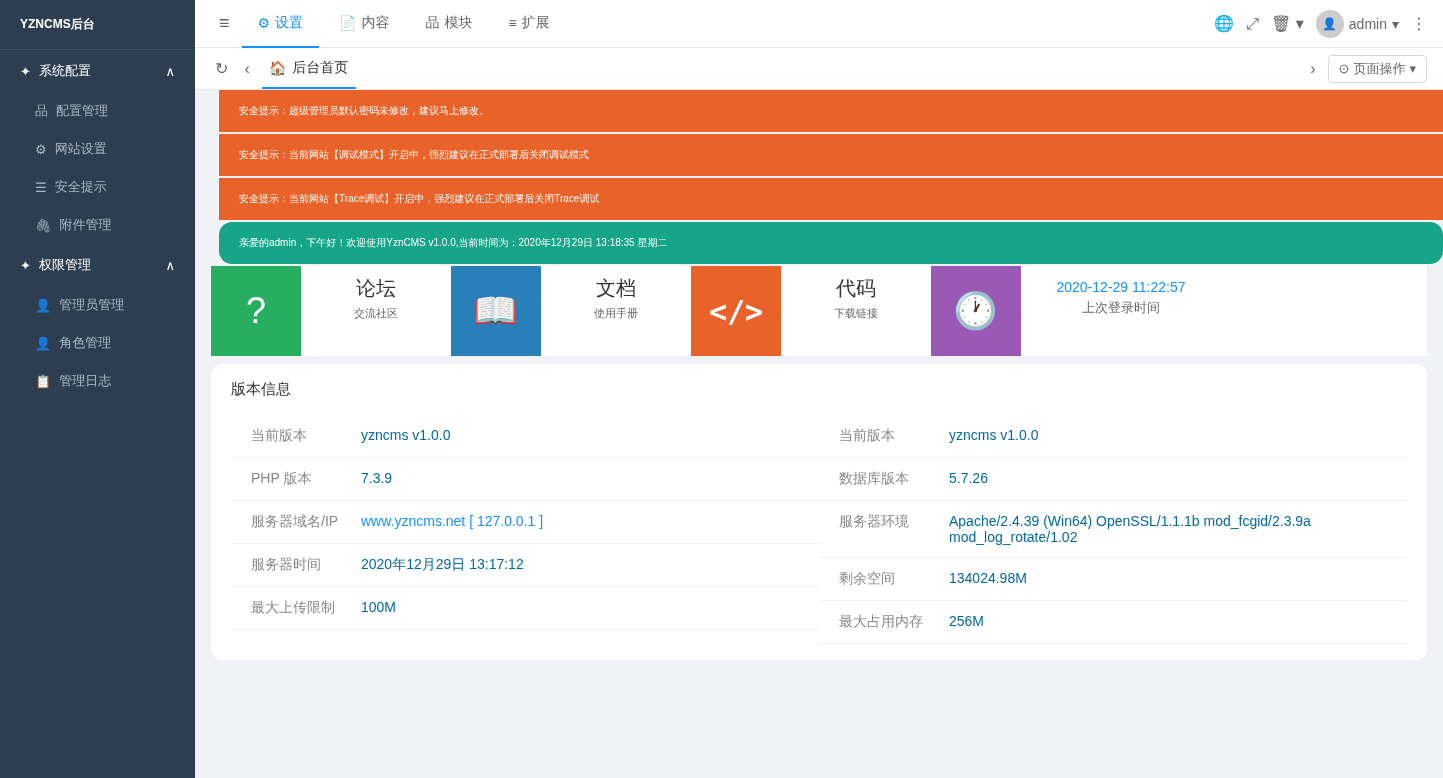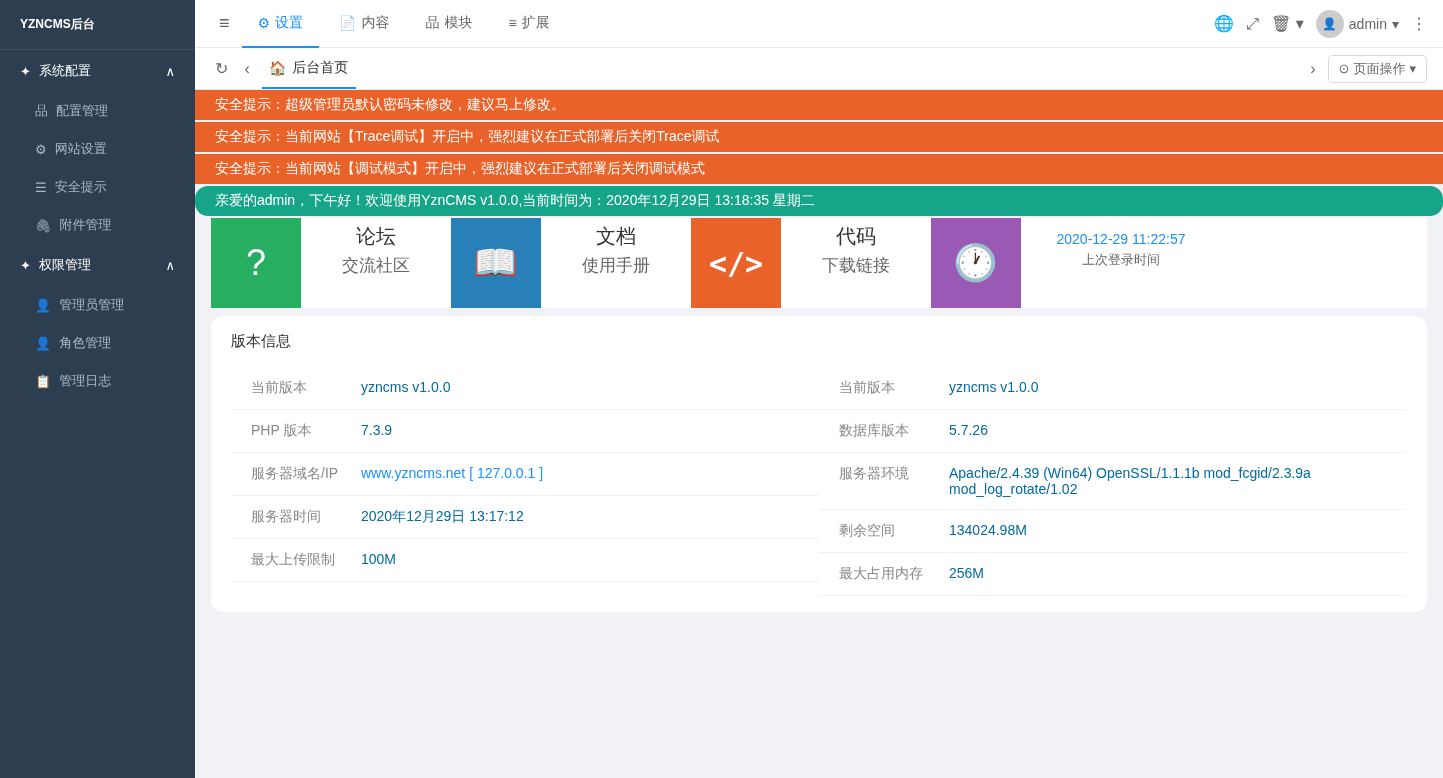--- a/index.html
+++ b/index.html
@@ -157,24 +157,25 @@
     
     .content-area {
       flex: 1;
       overflow-y: auto;
       padding: 0;
       background: #f0f2f5;
     }
 
     
     .alert-banner {
-      padding: 6px 20px;
+      padding: 14px 20px;
       color: #fff;
-      font-size: 14px;
+      font-size: 10px;
       margin-bottom: 2px;
+      margin-left: 24px;
     }
     .alert-orange { background: #e8622a; }
     .alert-teal { background: #17a589; border-radius: 13px; }
     .quick-link-icon-box {
       width: 90px;
       height: 90px;
       display: flex;
       align-items: center;
       justify-content: center;
       font-size: 32px;
@@ -190,21 +191,21 @@
       align-items: center;
       justify-content: center;
       width: 150px;
       height: 64px;
     }
     .quick-link-text .main-label {
       font-size: 20px;
       color: #333;
     }
     .quick-link-text .sub-label {
-      font-size: 17px;
+      font-size: 11px;
       color: #666;
       margin-top: 4px;
     }
     .last-login-box {
       display: flex;
       flex-direction: column;
       align-items: center;
       justify-content: center;
       width: 200px;
       height: 64px;
@@ -357,22 +358,22 @@
         <span>⊙</span>
         <span>页面操作</span>
         <span>▾</span>
       </div>
     </div>
   </div>
 
   <div class="content-area">
 
     <div class="alert-banner alert-orange">安全提示：超级管理员默认密码未修改，建议马上修改。</div>
+    <div class="alert-banner alert-orange">安全提示：当前网站【调试模式】开启中，强烈建议在正式部署后关闭调试模式</div>
     <div class="alert-banner alert-orange">安全提示：当前网站【Trace调试】开启中，强烈建议在正式部署后关闭Trace调试</div>
-    <div class="alert-banner alert-orange">安全提示：当前网站【调试模式】开启中，强烈建议在正式部署后关闭调试模式</div>
     <div class="alert-banner alert-teal">亲爱的admin，下午好！欢迎使用YznCMS v1.0.0,当前时间为：2020年12月29日 13:18:35  星期二</div>
 
     <div class="quick-links-wrapper">
 
       <div class="quick-link-icon-box quick-link-green" style="font-size:36px; color:#fff;">
         <span>?</span>
       </div>
       <div class="quick-link-text">
         <span class="main-label">论坛</span>
         <span class="sub-label">交流社区</span>

